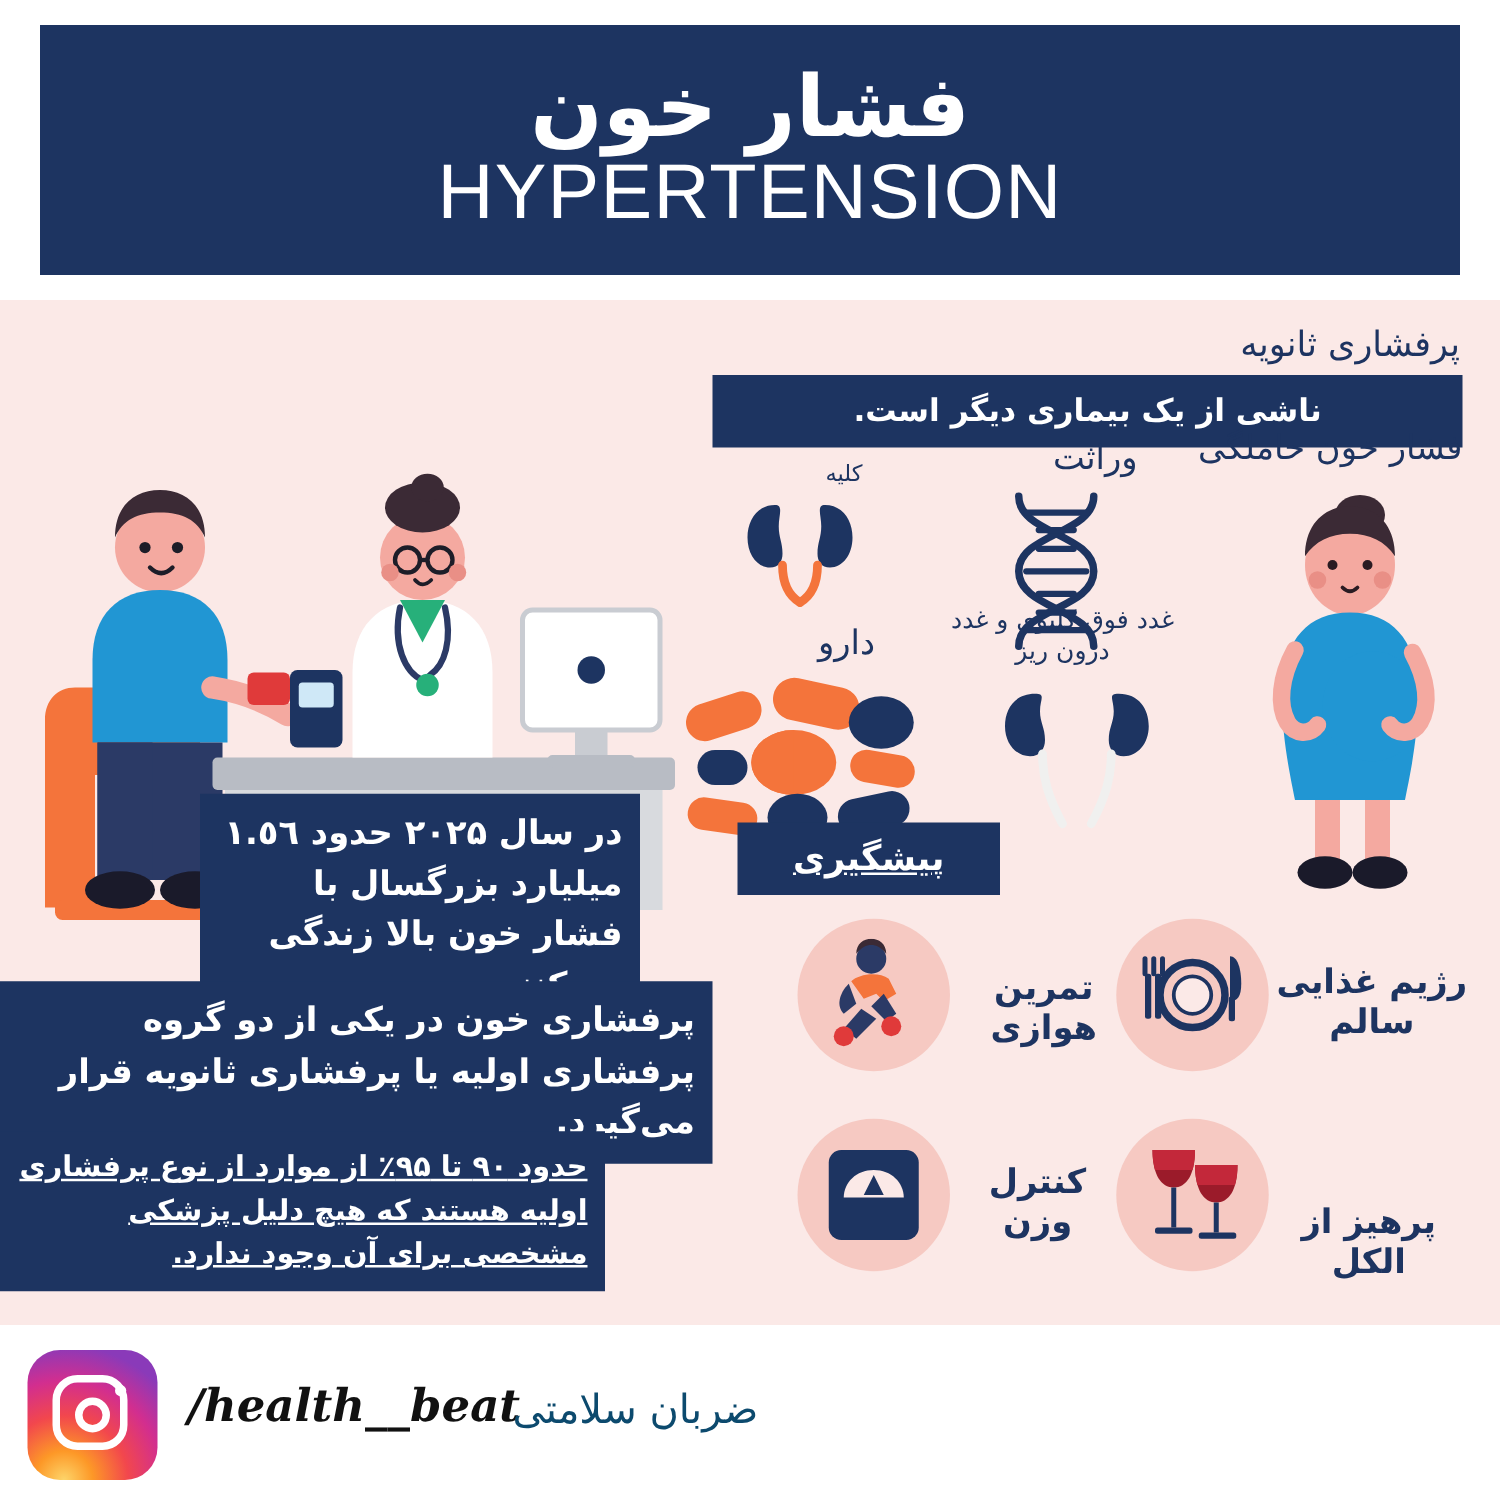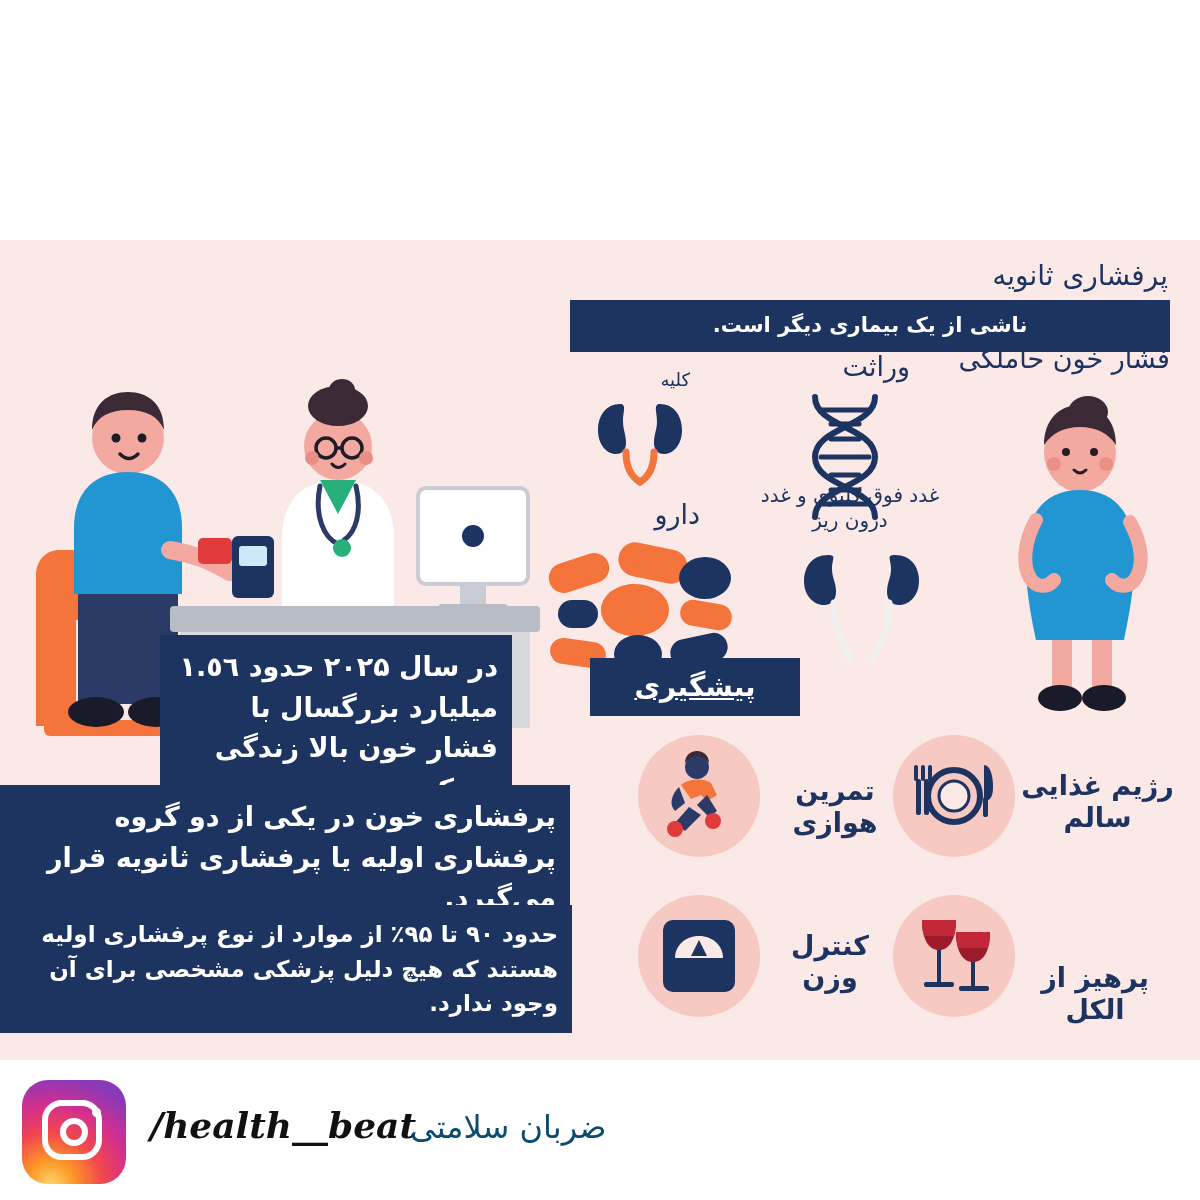--- a/index.html
+++ b/index.html
@@ -69,21 +69,21 @@
     text-align: center;
     line-height: 1.5;
     padding: 8px 12px;
     box-sizing: border-box;
   }
 
   #box-secondary-cause {
     right: 30px;
     top: 60px;
     width: 600px;
-    font-size: 21px;
+    font-size: 25px;
     padding: 10px 26px;
   }
   #box-stat-2025 {
     left: 160px;
     top: 395px;
     width: 352px;
     font-size: 27px;
     text-align: right;
     padding: 12px 14px;
   }
@@ -91,24 +91,25 @@
     left: 0px;
     top: 545px;
     width: 570px;
     font-size: 27px;
     text-align: right;
     padding: 12px 14px;
   }
   #box-primary-pct {
     left: 0px;
     top: 665px;
-    width: 572px;
+    width: 484px;
     font-size: 23px;
     text-align: right;
     padding: 12px 14px;
+    text-decoration: underline;
   }
   #box-prevention {
     right: 400px;
     top: 418px;
     width: 210px;
     font-size: 28px;
     padding: 8px 10px;
     text-decoration: underline;
   }
 
@@ -253,20 +254,24 @@
   }
 
   svg { display: block; }
   .illus { position: absolute; }
 </style>
 </head>
 <body>
 
 <div id="poster">
 
+  <div class="header-band">
+    <div class="header-fa">فشار خون</div>
+    <div class="header-en">HYPERTENSION</div>
+  </div>
 
   <div class="body-panel">
 
     <div class="pink-label" id="label-secondary-title">پرفشاری ثانویه</div>
 
     <div class="navy-box" id="box-secondary-cause">ناشی از یک بیماری دیگر است.</div>
 
     <div class="pink-label" id="label-kidney">کلیه</div>
     <div class="pink-label" id="label-genetic">وراثت</div>
     <div class="pink-label" id="label-pregnancy">فشار خون حاملگی</div>

